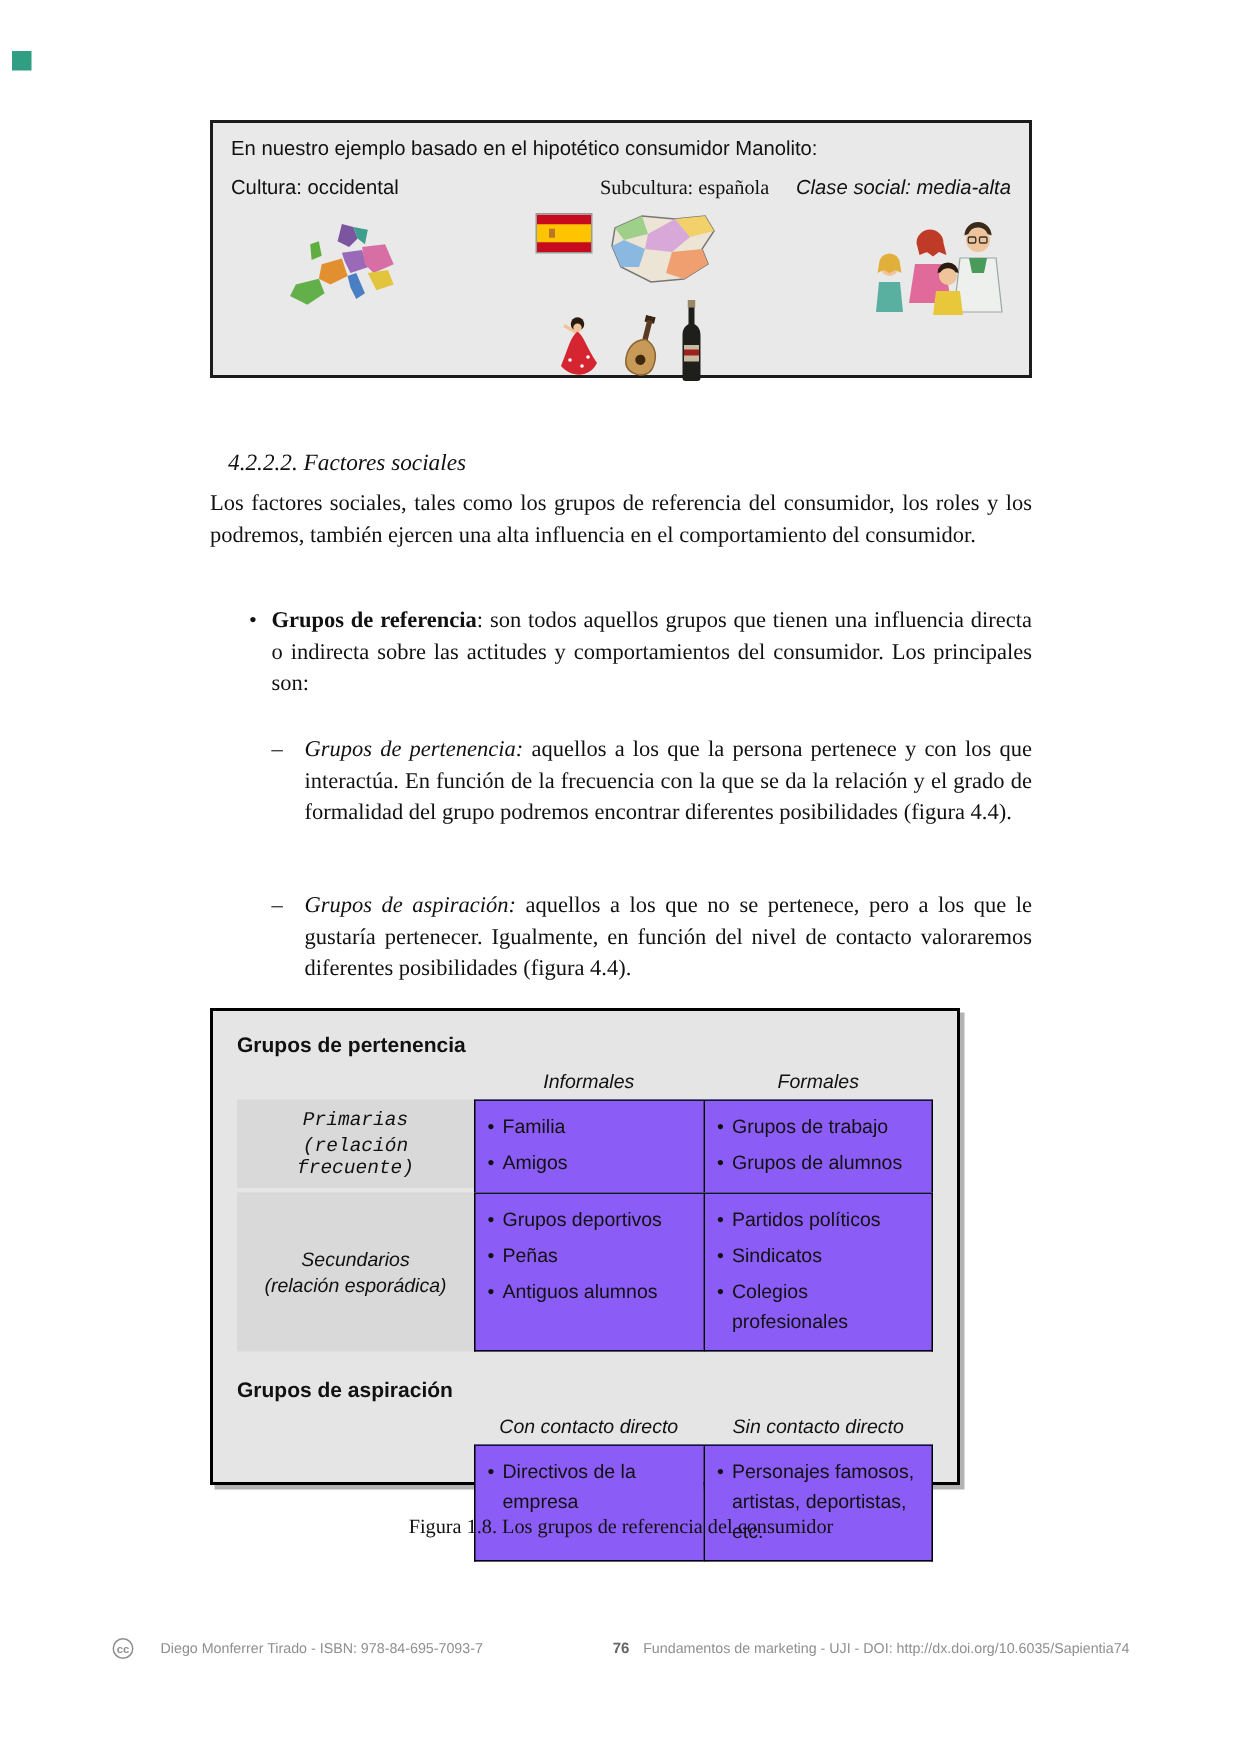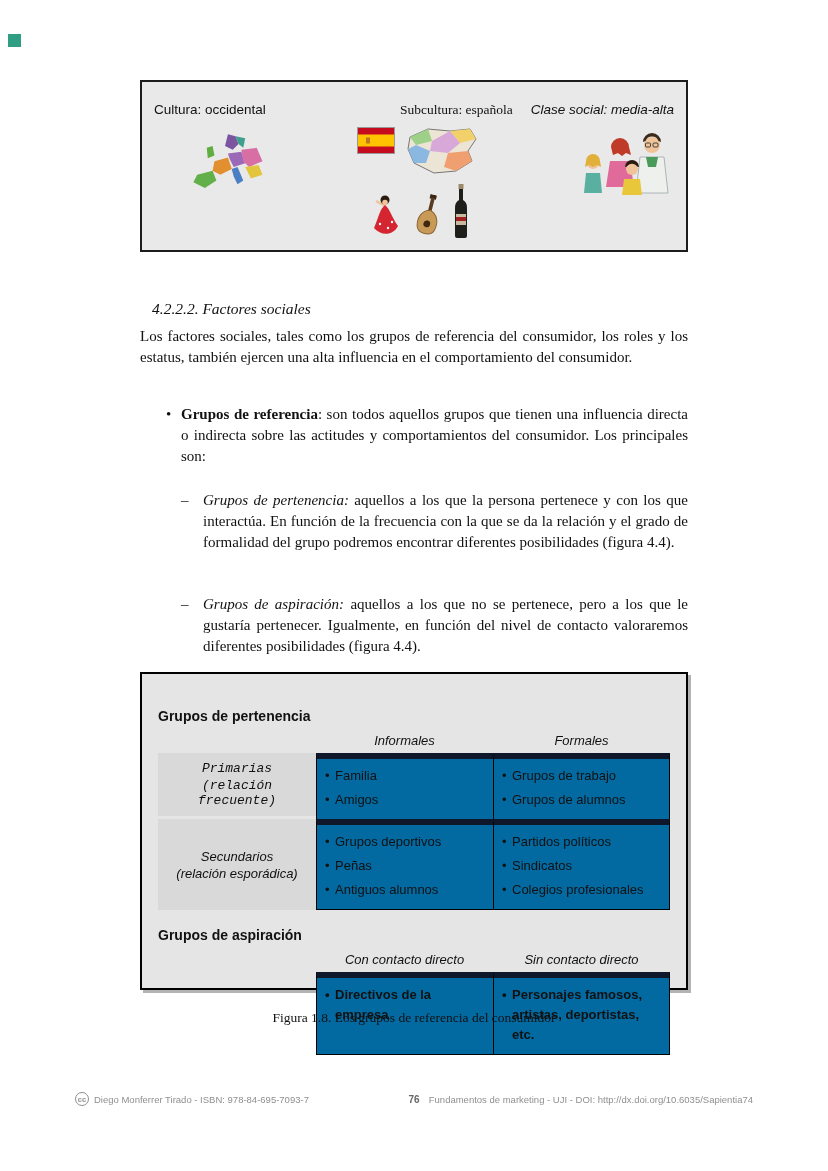--- a/index.html
+++ b/index.html
@@ -32,58 +32,59 @@
   .bullet{position:absolute;left:166px;top:404px;width:522px;margin:0;font-size:15px;line-height:21px;
     text-align:justify;padding-left:15px;text-indent:-15px;box-sizing:border-box;}
   .subbullet{position:absolute;left:181px;width:507px;margin:0;font-size:15px;line-height:21px;
     text-align:justify;padding-left:22px;text-indent:-22px;box-sizing:border-box;}
   .sb1{top:490px;}
   .sb2{top:594px;}
   .mk{display:inline-block;width:15px;text-indent:0;}
   .mk2{display:inline-block;width:22px;text-indent:0;}
 
   
-  .figure-box{position:absolute;left:140px;top:672px;width:548px;height:318px;box-sizing:border-box;
-    border:2px solid #000;background:#e5e5e5;padding:28px 16px;box-shadow:3px 3px 0 #b3b3b3;
+  .figure-box{position:absolute;left:140px;top:672px;width:500px;height:318px;box-sizing:border-box;
+    border:2px solid #000;background:#e5e5e5;padding:8px 16px;box-shadow:3px 3px 0 #b3b3b3;
     font-family:"Liberation Sans",sans-serif;}
   .fig-title{font-size:14px;font-weight:bold;margin:6px 0 6px 0;}
   .fig-title.t2{margin-top:17px;}
   .ftable{width:100%;border-collapse:separate;border-spacing:0;table-layout:fixed;font-size:13px;}
   td.h{font-style:italic;text-align:center;padding:3px 0 5px;font-size:13px;}
   td.lbl{background:#d9d9d9;text-align:center;font-style:italic;padding:6px 2px;vertical-align:middle;font-size:13px;}
   tr.gapb td.lbl{border-bottom:3px solid #e5e5e5;font-family:Liberation Mono, monospace;}
   td.lblempty{background:transparent;}
-  td.c{background:#0369a1;border-left:1px solid #000;border-top:6px solid #0f172a;vertical-align:top;padding:5px 8px;}
+  td.c{background:#8b5cf6;border-left:1px solid #000;border-top:1px solid #0f172a;vertical-align:top;padding:5px 8px;}
   td.c.lastcol{border-right:1px solid #000;}
   tr.lastrow td.c{border-bottom:1px solid #000;}
   tr.pr{height:52px;}
   tr.se{height:78px;}
-  tr.asp{height:48px;font-weight:bold;}
+  tr.asp{height:48px;}
   .lbl .l2{margin-top:2px;}
   .ci{line-height:20px;padding-left:10px;text-indent:-10px;margin:2px 0 4px;}
   .cim{display:inline-block;width:10px;text-indent:0;}
 
   .caption{position:absolute;left:140px;top:1010px;width:548px;text-align:center;font-size:13.5px;}
 
   
   .footer{position:absolute;left:75px;top:1092px;width:678px;font-family:"Liberation Sans",sans-serif;
     font-size:9.5px;color:#8f8f8f;display:flex;justify-content:space-between;align-items:center;}
-  .f-left{display:flex;align-items:center;gap:5px;}
+  .f-left{display:flex;align-items:center;gap:18px;}
   .f-page{position:absolute;left:50%;transform:translateX(-50%);color:#666;font-weight:bold;font-size:10px;}
   .cc-icon{width:14px;height:14px;border:1.3px solid #8f8f8f;border-radius:50%;display:inline-flex;
     align-items:center;justify-content:center;font-size:7.5px;font-weight:bold;color:#8f8f8f;box-sizing:border-box;}
 </style>
 </head>
 <body>
 
 <div class="page">
 
   <div class="corner-mark"></div>
 
   <div class="example-box">
+    <div class="eb-title">En nuestro ejemplo basado en el hipotético consumidor Manolito:</div>
     <div class="eb-row">
 
       <div class="eb-col c1">
         <div class="eb-label">Cultura: occidental</div>
         <div class="c1-img">
           <svg width="96" height="72" viewBox="0 0 100 72" aria-hidden="true">
             <path d="M52 2 L60 4 L63 12 L57 18 L49 14 Z" fill="#7c55a0"></path>
             <path d="M60 4 L70 6 L68 16 L63 12 Z" fill="#3f9f8f"></path>
             <path d="M30 16 L36 14 L38 24 L31 27 Z" fill="#5fae3f"></path>
             <path d="M38 30 L52 26 L56 38 L44 44 L36 40 Z" fill="#e2902f"></path>
@@ -171,21 +172,21 @@
             <path d="M45 34 a7 7 0 0 1 14 0 l-2 -0.5 a6 6 0 0 0 -10 0 Z" fill="#2a1a10"></path>
           </svg>
         </div>
       </div>
 
     </div>
   </div>
 
   <h2 class="heading">4.2.2.2. Factores sociales</h2>
 
-  <p class="para">Los factores sociales, tales como los grupos de referencia del consumidor, los roles y los estatus, también ejercen una alta influencia en el comportamiento del consumidor.</p>
+  <p class="para">Los factores sociales, tales como los grupos de referencia del consumidor, los roles y los podremos, también ejercen una alta influencia en el comportamiento del consumidor.</p>
 
   <p class="bullet"><span class="mk">•</span><b>Grupos de referencia</b><span>: son todos aquellos grupos que tienen una influencia directa o indirecta sobre las actitudes y comportamientos del consumidor. Los principales son:</span></p>
 
   <p class="subbullet sb1"><span class="mk2">–</span><i>Grupos de pertenencia:</i><span> aquellos a los que la persona pertenece y con los que interactúa. En función de la frecuencia con la que se da la relación y el grado de formalidad del grupo podremos encontrar diferentes posibilidades (figura 4.4).</span></p>
 
   <p class="subbullet sb2"><span class="mk2">–</span><i>Grupos de aspiración:</i><span> aquellos a los que no se pertenece, pero a los que le gustaría pertenecer. Igualmente, en función del nivel de contacto valoraremos diferentes posibilidades (figura 4.4).</span></p>
 
   <div class="figure-box">
 
     <div class="fig-title">Grupos de pertenencia</div>

